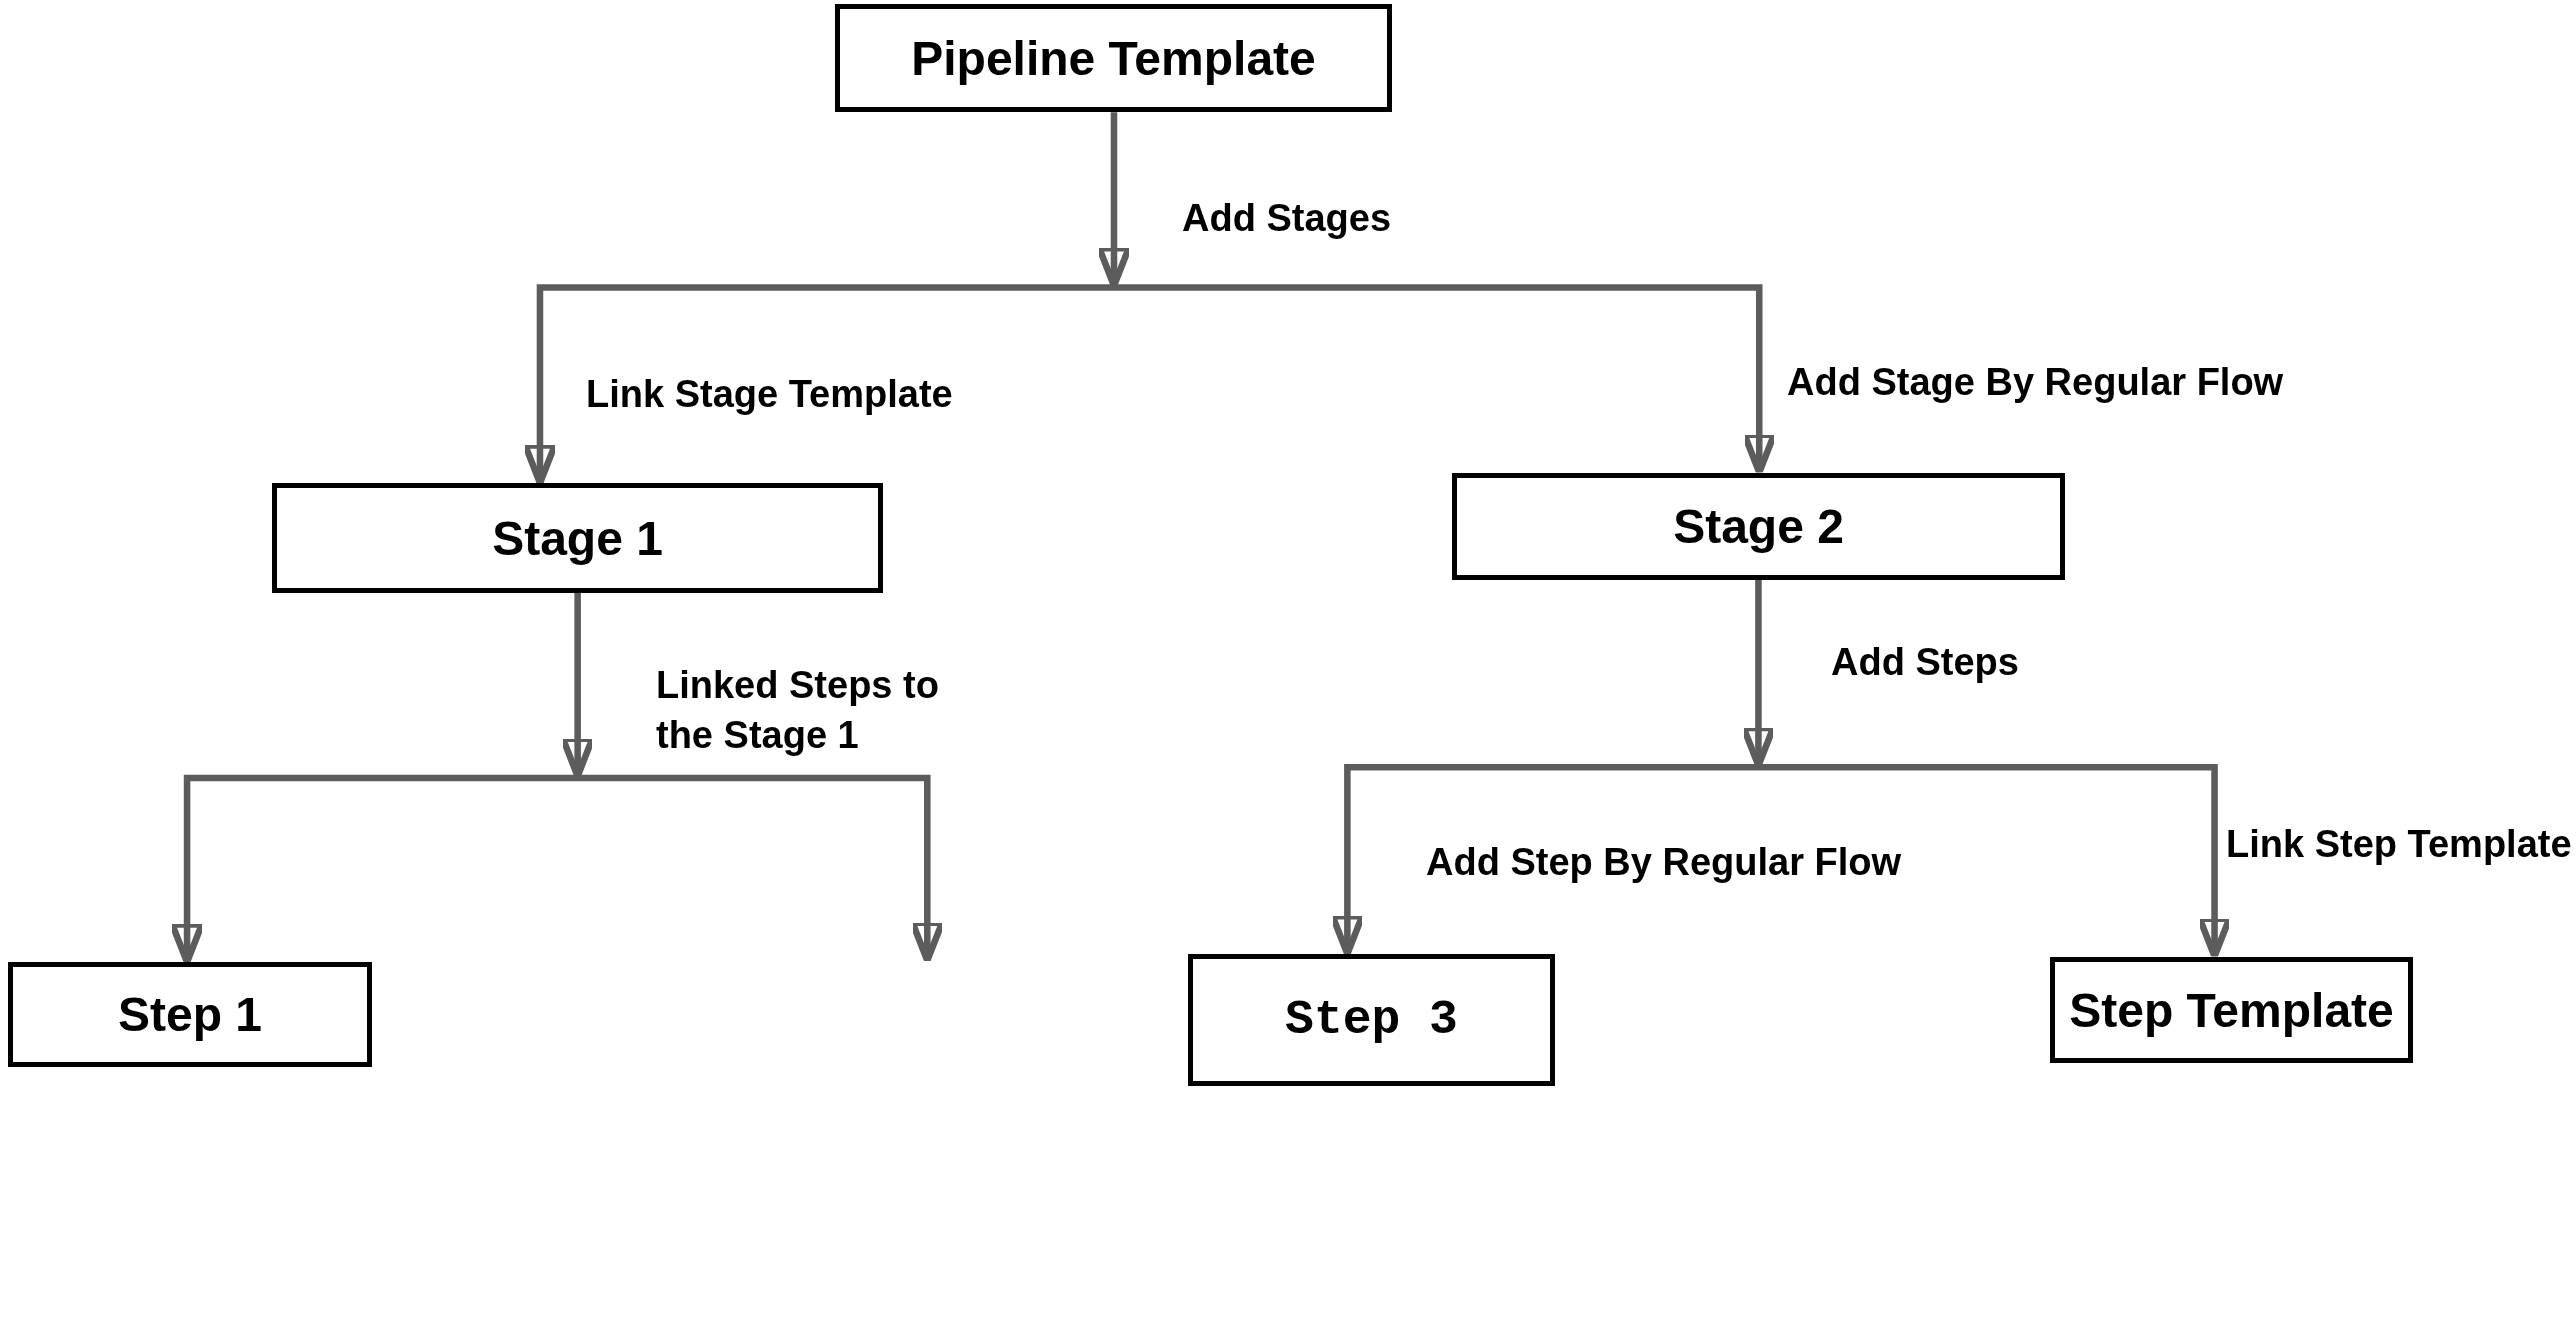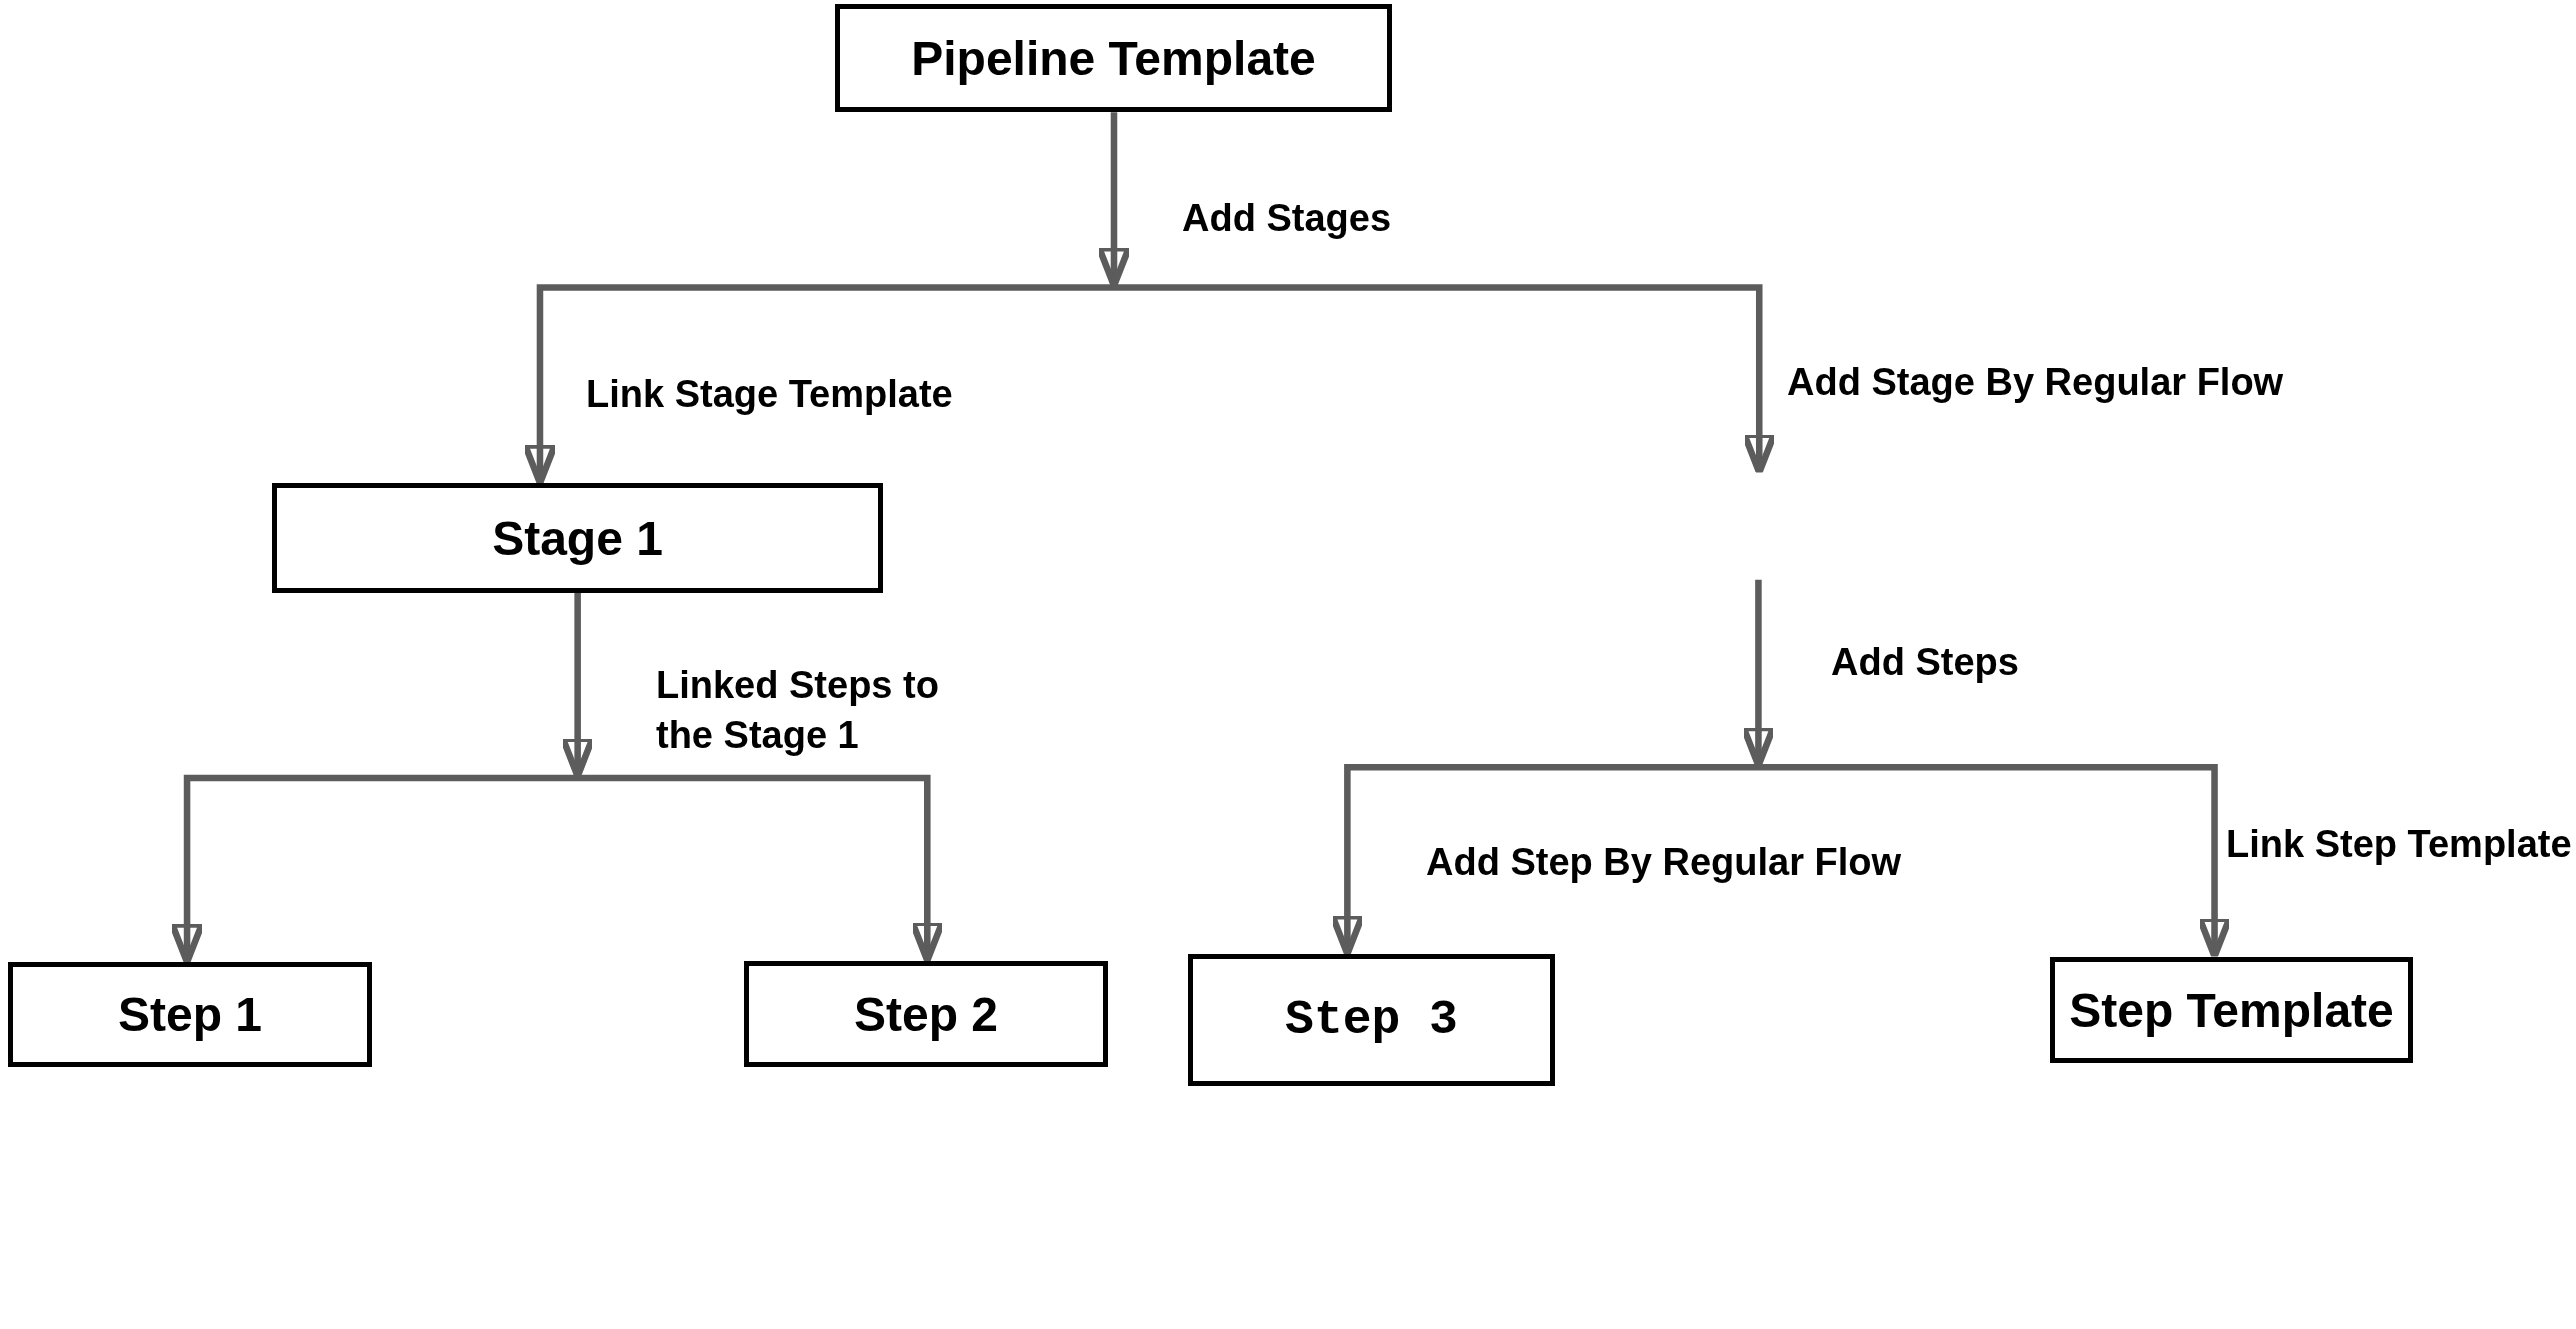--- a/index.html
+++ b/index.html
@@ -89,22 +89,22 @@
 
     <path d="M228 1175 L228 950 L1132 950 L1132 1173" marker-start="url(#arrowhead)" marker-end="url(#arrowhead)"></path>
 
     <path d="M2147 708 L2147 935" marker-end="url(#arrowhead)"></path>
 
     <path d="M1645 1165 L1645 937 L2704 937 L2704 1168" marker-start="url(#arrowhead)" marker-end="url(#arrowhead)"></path>
   </svg>
 
   <div class="node n-pipeline-template">Pipeline Template</div>
   <div class="node n-stage-1">Stage 1</div>
+  <div class="node n-stage-2">Stage 2</div>
   <div class="node n-step-1">Step 1</div>
-  <div class="node n-step-2">Step 2</div>
   <div class="node n-step-3">Step 3</div>
   <div class="node n-step-template">Step Template</div>
 
   <div class="edge-label l-add-stages">Add Stages</div>
   <div class="edge-label l-link-stage-template">Link Stage Template</div>
   <div class="edge-label l-add-stage-by-regular-flow">Add Stage By Regular Flow</div>
   <div class="edge-label wrap l-linked-steps">Linked Steps to the Stage 1</div>
   <div class="edge-label l-add-steps">Add Steps</div>
   <div class="edge-label l-add-step-by-regular-flow">Add Step By Regular Flow</div>
   <div class="edge-label l-link-step-template">Link Step Template</div>

